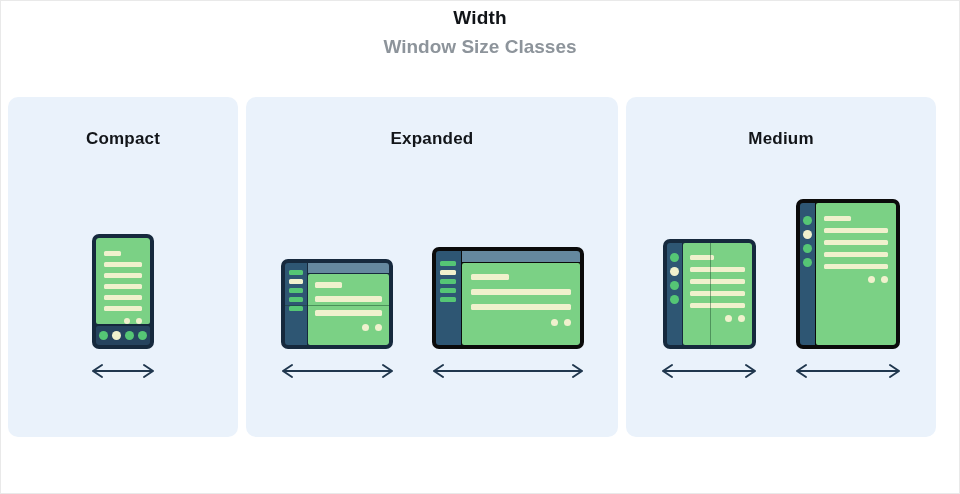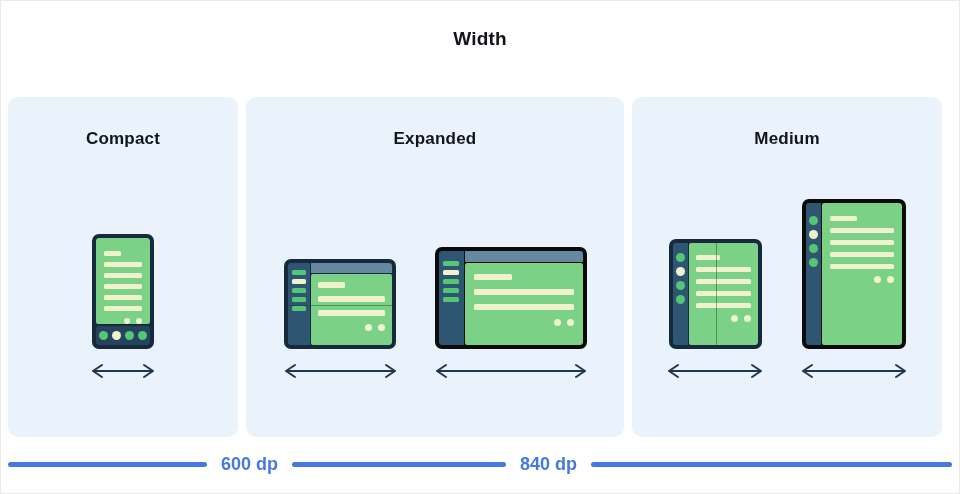--- a/index.html
+++ b/index.html
@@ -2,26 +2,26 @@
 <html style="--c-accent_blue: #4678e2; --c-panel_bg: #eaf2fb; --c-subtitle_gray: #8d949b; --c-frame_navy: #16293d; --c-frame_black: #0b0b0b; --c-rail_steel: #2e5673; --c-screen_green: #7bd185; --c-item_green: #55c675; --c-cream: #f0f1cd; --c-header_slate: #65889f; --c-arrow_navy: #20374e;"><head>
 <meta charset="utf-8">
 <style>
   * { margin: 0; padding: 0; box-sizing: border-box; }
   html,body { width: 960px; height: 494px; }
   body { font-family: "Liberation Sans", sans-serif; background: #ffffff; }
   .page { position: relative; width: 960px; height: 494px; background: #fff;
           box-shadow: inset 0 0 0 1px #e9e9e9; overflow: hidden; }
 
   
-  .hdr { position: absolute; top: 28px; left: 0; right: 0; text-align: center; }
+  .hdr { position: absolute; top: 7px; left: 0; right: 0; text-align: center; }
   .hdr .title { font-size: 19px; font-weight: bold; color: #111418; letter-spacing: .2px; }
   .hdr .subtitle { font-size: 19px; font-weight: bold; color: var(--c-subtitle_gray, #8d949b); margin-top: 7px; }
 
   
-  .panels { position: absolute; top: 97px; left: 8px; right: 18px; height: 340px;
+  .panels { position: absolute; top: 97px; left: 8px; right: 24px; height: 340px;
             display: flex; gap: 8px; }
   .panel { position: relative; background: var(--c-panel_bg, #eaf2fb); border-radius: 10px; }
   .panel.compact  { width: 230px; }
   .panel.medium   { width: 310px; }
   .panel.expanded { flex: 1; }
   .panel h2 { text-align: center; margin-top: 32px; font-size: 17px; font-weight: bold; color: #121519; letter-spacing: .2px; }
 
   .devices { position: absolute; left: 0; right: 0; bottom: 58px;
              display: flex; justify-content: center; align-items: flex-end; gap: 38px; }
   .device-col { display: flex; flex-direction: column; align-items: center; gap: 14px; }
@@ -101,20 +101,21 @@
   .seg1 { width: 199px; } .seg2 { width: 214px; } .seg3 { flex: 1; }
   .bp { font-size: 18px; font-weight: bold; color: var(--c-accent_blue, #4678e2); margin: 0 14px; white-space: nowrap; }
 </style>
 </head>
 <body>
 
 <div class="page">
 
   <div class="hdr">
     <div class="title">Width</div>
+    <div class="subtitle">Window Size Classes</div>
   </div>
 
   <div class="panels">
 
     <section class="panel compact">
       <h2>Compact</h2>
       <div class="devices">
         <div class="device-col">
           <div class="device navy phone">
             <div class="screen">
@@ -261,21 +262,14 @@
             </div>
           </div>
           <svg class="arrow" width="106" height="16" viewBox="0 0 106 16">
               <path d="M2 8 H104 M11 2 L2 8 L11 14 M95 2 L104 8 L95 14" fill="none" stroke="#20374e" stroke-width="2" stroke-linecap="round" stroke-linejoin="round"></path>
             </svg>
         </div>
       </div>
     </section>
   </div>
 
-  <div class="axis">
-    <span class="seg seg1"></span>
-    <span class="bp">600 dp</span>
-    <span class="seg seg2"></span>
-    <span class="bp">840 dp</span>
-    <span class="seg seg3"></span>
-  </div>
 
 </div>
 
 </body></html>

